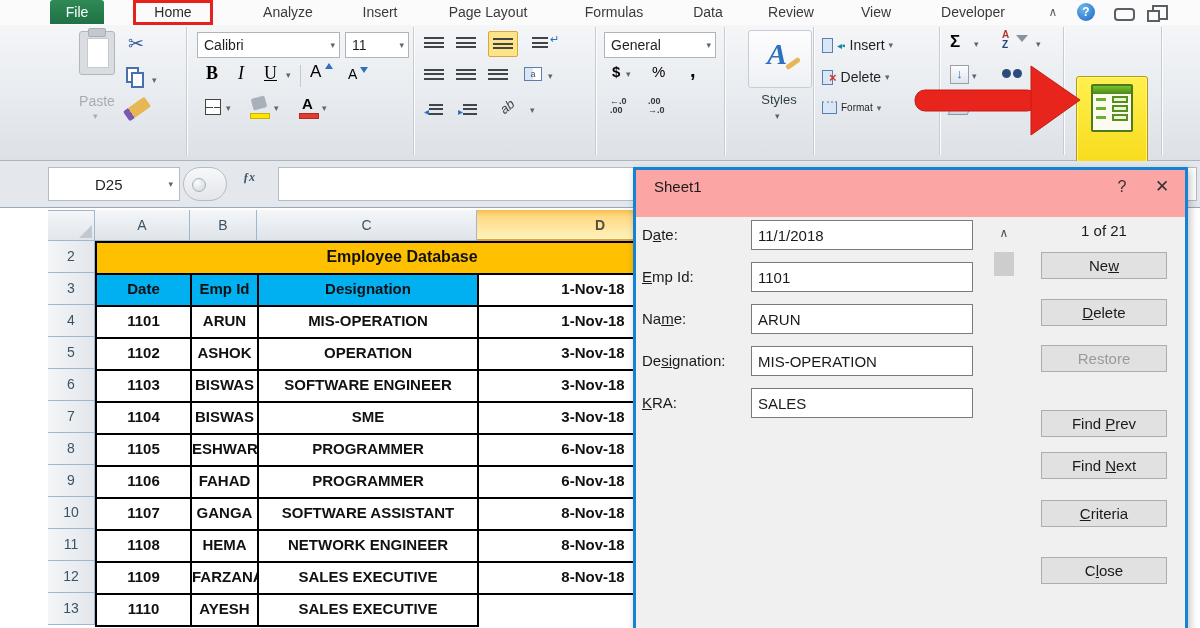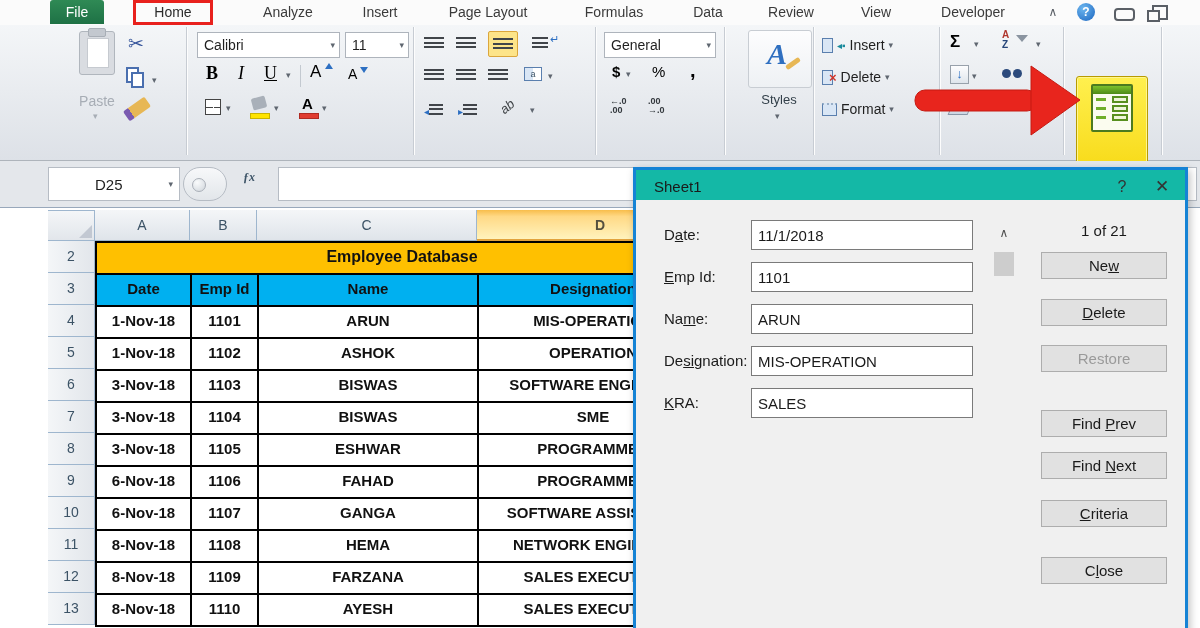--- a/index.html
+++ b/index.html
@@ -86,25 +86,25 @@
         overflow:hidden;white-space:nowrap;background:#fff;}
   .cell.title{grid-column:1/5;background:#ffc000;font-size:16px;}
   .cell.hdr{background:#00b0f0;}
 
   
   .arrow-svg{left:913px;top:58px;z-index:60;}
 
   
   .dialog{left:633px;top:167px;width:555px;height:470px;background:#f0f0f0;border:3px solid #1583d5;
           box-sizing:border-box;z-index:50;box-shadow:2px 3px 8px rgba(0,0,0,.25);}
-  .dlg-title{position:absolute;left:0;top:0;right:0;height:30px;background:#14b8a6;}
+  .dlg-title{position:absolute;left:0;top:0;right:0;height:47px;background:#fca5a5;}
   .dlg-title .txt{position:absolute;left:18px;top:0;line-height:34px;font-size:15px;color:#1a1a1a;}
   .dlg-help{position:absolute;left:472px;top:0;width:28px;height:34px;text-align:center;line-height:34px;font-size:16px;color:#333;}
   .dlg-x{position:absolute;left:508px;top:0;width:36px;height:34px;text-align:center;line-height:34px;font-size:17px;color:#333;}
-  .dlg-lbl{position:absolute;left:28px;height:30px;line-height:30px;font-size:15px;color:#1a1a1a;white-space:nowrap;}
+  .dlg-lbl{position:absolute;left:6px;height:30px;line-height:30px;font-size:15px;color:#1a1a1a;white-space:nowrap;}
   .dlg-inp{position:absolute;left:115px;width:222px;height:30px;background:#fff;border:1px solid #7a7a7a;
            box-sizing:border-box;font-size:15px;color:#1a1a1a;padding:0 0 0 6px;font-family:"Liberation Sans",sans-serif;}
   .dlg-count{position:absolute;left:405px;top:52px;width:126px;text-align:center;font-size:15px;color:#1a1a1a;}
   .dlg-btn{position:absolute;left:405px;width:126px;height:27px;background:#e1e1e1;border:1px solid #adadad;
            box-sizing:border-box;font-size:15px;color:#1a1a1a;text-align:center;line-height:25px;
            font-family:"Liberation Sans",sans-serif;padding:0;}
   .dlg-btn:disabled,.dlg-btn.off{color:#9a9a9a;}
   .ul{text-decoration:underline;}
   .sb-up{position:absolute;left:358px;top:50px;width:20px;height:26px;color:#505050;font-size:12px;
          text-align:center;line-height:26px;background:#f0f0f0;}
@@ -243,21 +243,21 @@
       <span class="car">▾</span>
     </div>
     <div class="abs ed-row" style="left:822px;top:44px">
       <span class="cellico" style="width:11px;height:15px"></span>
       <span style="color:#d13428;font-weight:bold;font-size:13px;margin-left:-8px">×</span>
       <span style="font-size:14px;color:#1f1f1f">Delete</span>
       <span class="car">▾</span>
     </div>
     <div class="abs ed-row" style="left:822px;top:76px">
       <span class="cellico" style="border-top:2px dotted #9ab0c8"></span>
-      <span style="font-size:14px;color:#1f1f1f">Format</span>
+      <span style="font-size:10px;color:#1f1f1f">Format</span>
       <span class="car">▾</span>
     </div>
     <div class="abs glabel" style="left:876px;top:144px">Cells</div>
 
     <div class="abs" style="left:950px;top:7px;font-size:17px;font-weight:bold">Σ</div>
     <div class="abs car" style="left:974px;top:14px">▾</div>
     <div class="abs" style="left:1002px;top:5px;font-size:10px;font-weight:bold;line-height:10px">
       <span style="color:#b0372f">A</span><br>
       <span style="color:#27477a">Z</span>
     </div>
@@ -326,21 +326,20 @@
   <div class="abs rhead" style="top:465px">9</div>
   <div class="abs rhead" style="top:497px">10</div>
   <div class="abs rhead" style="top:529px">11</div>
   <div class="abs rhead" style="top:561px">12</div>
   <div class="abs rhead" style="top:593px">13</div>
 
   <div class="abs grid">
     <div class="cell title">Employee Database</div>
     <div class="cell hdr">Date</div>
     <div class="cell hdr">Emp Id</div>
-    <div class="cell hdr">Name</div>
     <div class="cell hdr">Designation</div>
 
     <div class="cell">1-Nov-18</div>
     <div class="cell">1101</div>
     <div class="cell">ARUN</div>
     <div class="cell">MIS-OPERATION</div>
 
     <div class="cell">1-Nov-18</div>
     <div class="cell">1102</div>
     <div class="cell">ASHOK</div>

